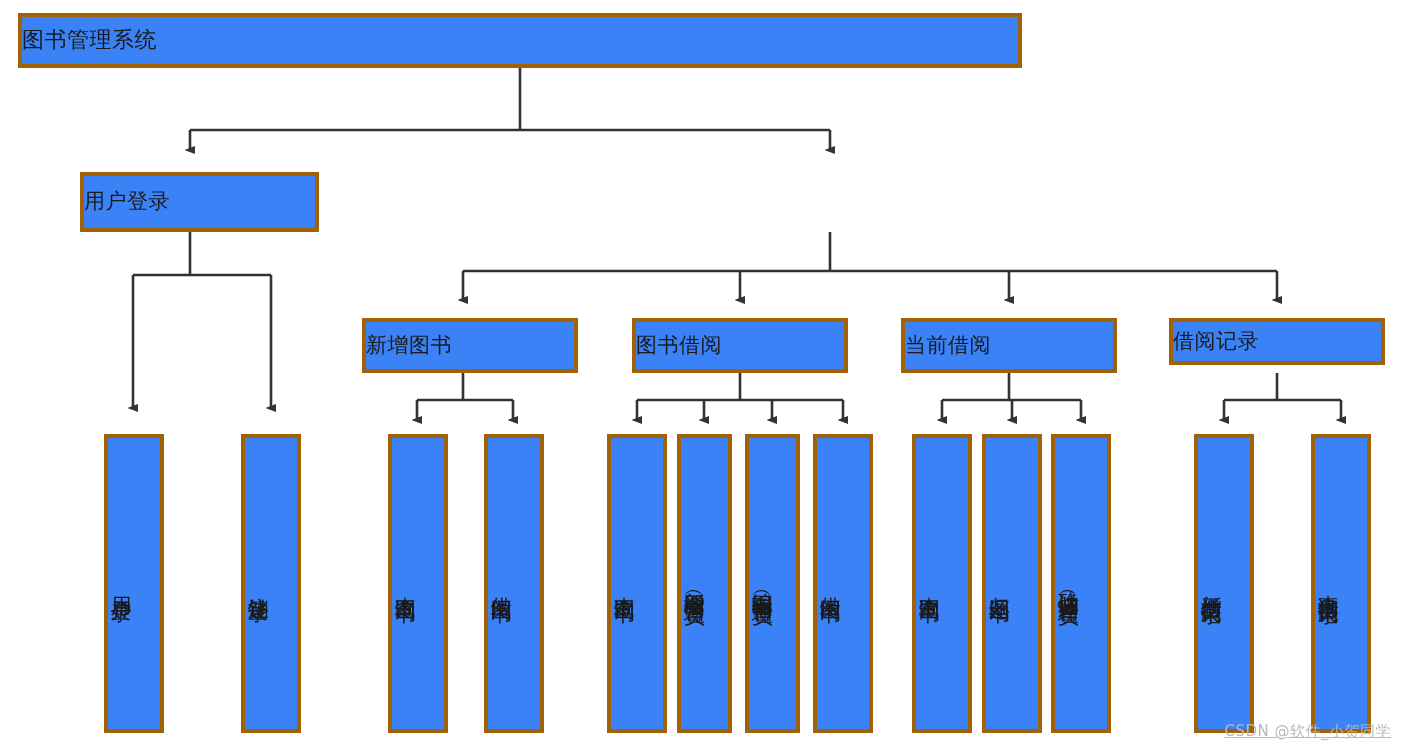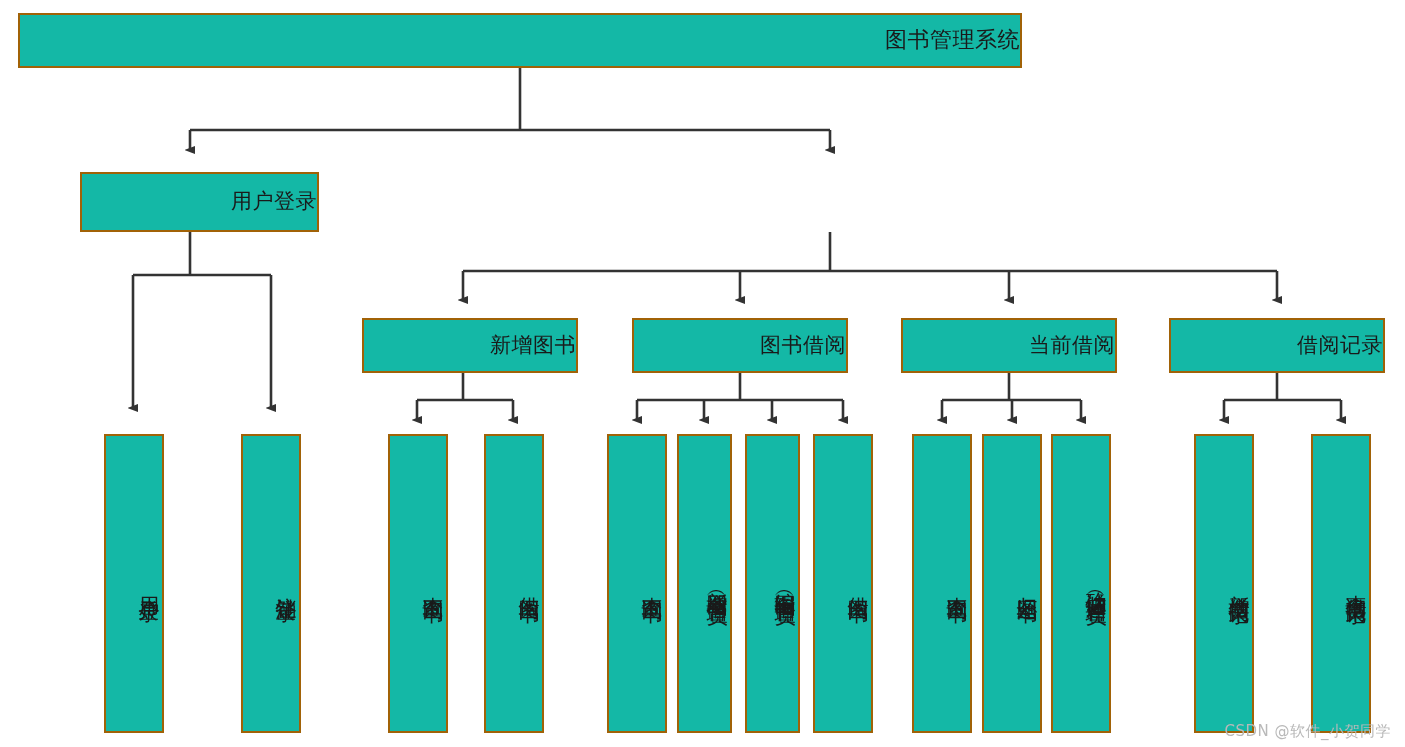--- a/index.html
+++ b/index.html
@@ -21,25 +21,25 @@
   #diagram-svg {
     position: absolute;
     left: 0;
     top: 0;
     width: 1405px;
     height: 747px;
   }
   .node-box {
     position: absolute;
     box-sizing: border-box;
-    border: 2px solid #a16207;
-    background: #14b8a6;
+    border: 4px solid #a16207;
+    background: #3b82f6;
     display: flex;
     align-items: center;
-    justify-content: flex-end;
+    justify-content: flex-start;
     color: #1a1a1a;
   }
   .node-label-h {
     font-size: 21px;
     line-height: 1.1;
     letter-spacing: 0.5px;
     white-space: nowrap;
   }
   .node-label-v {
     writing-mode: vertical-rl;
@@ -54,20 +54,21 @@
     font-size: 22px;
   }
   #watermark {
     position: absolute;
     right: 14px;
     bottom: 6px;
     font-size: 15px;
     color: #b9b9b9;
     white-space: nowrap;
     letter-spacing: 0.5px;
+    text-decoration: underline;
   }
 </style>
 </head>
 <body>
 
 <div id="canvas">
 
   <svg id="diagram-svg" viewBox="0 0 1405 747" xmlns="http://www.w3.org/2000/svg">
     <defs>
       <marker id="arrow" markerWidth="10" markerHeight="10" refX="5" refY="5" orient="auto" markerUnits="userSpaceOnUse">
@@ -133,21 +134,21 @@
   </div>
 
   <div class="node-box" style="left:632px; top:318px; width:216px; height:55px;">
     <span class="node-label-h">图书借阅</span>
   </div>
 
   <div class="node-box" style="left:901px; top:318px; width:216px; height:55px;">
     <span class="node-label-h">当前借阅</span>
   </div>
 
-  <div class="node-box" style="left:1169px; top:318px; width:216px; height:55px;">
+  <div class="node-box" style="left:1169px; top:318px; width:216px; height:47px;">
     <span class="node-label-h">借阅记录</span>
   </div>
 
   <div class="node-box" style="left:104px; top:434px; width:60px; height:299px;">
     <span class="node-label-v">用户登录</span>
   </div>
 
   <div class="node-box" style="left:241px; top:434px; width:60px; height:299px;">
     <span class="node-label-v">注销登录</span>
   </div>

